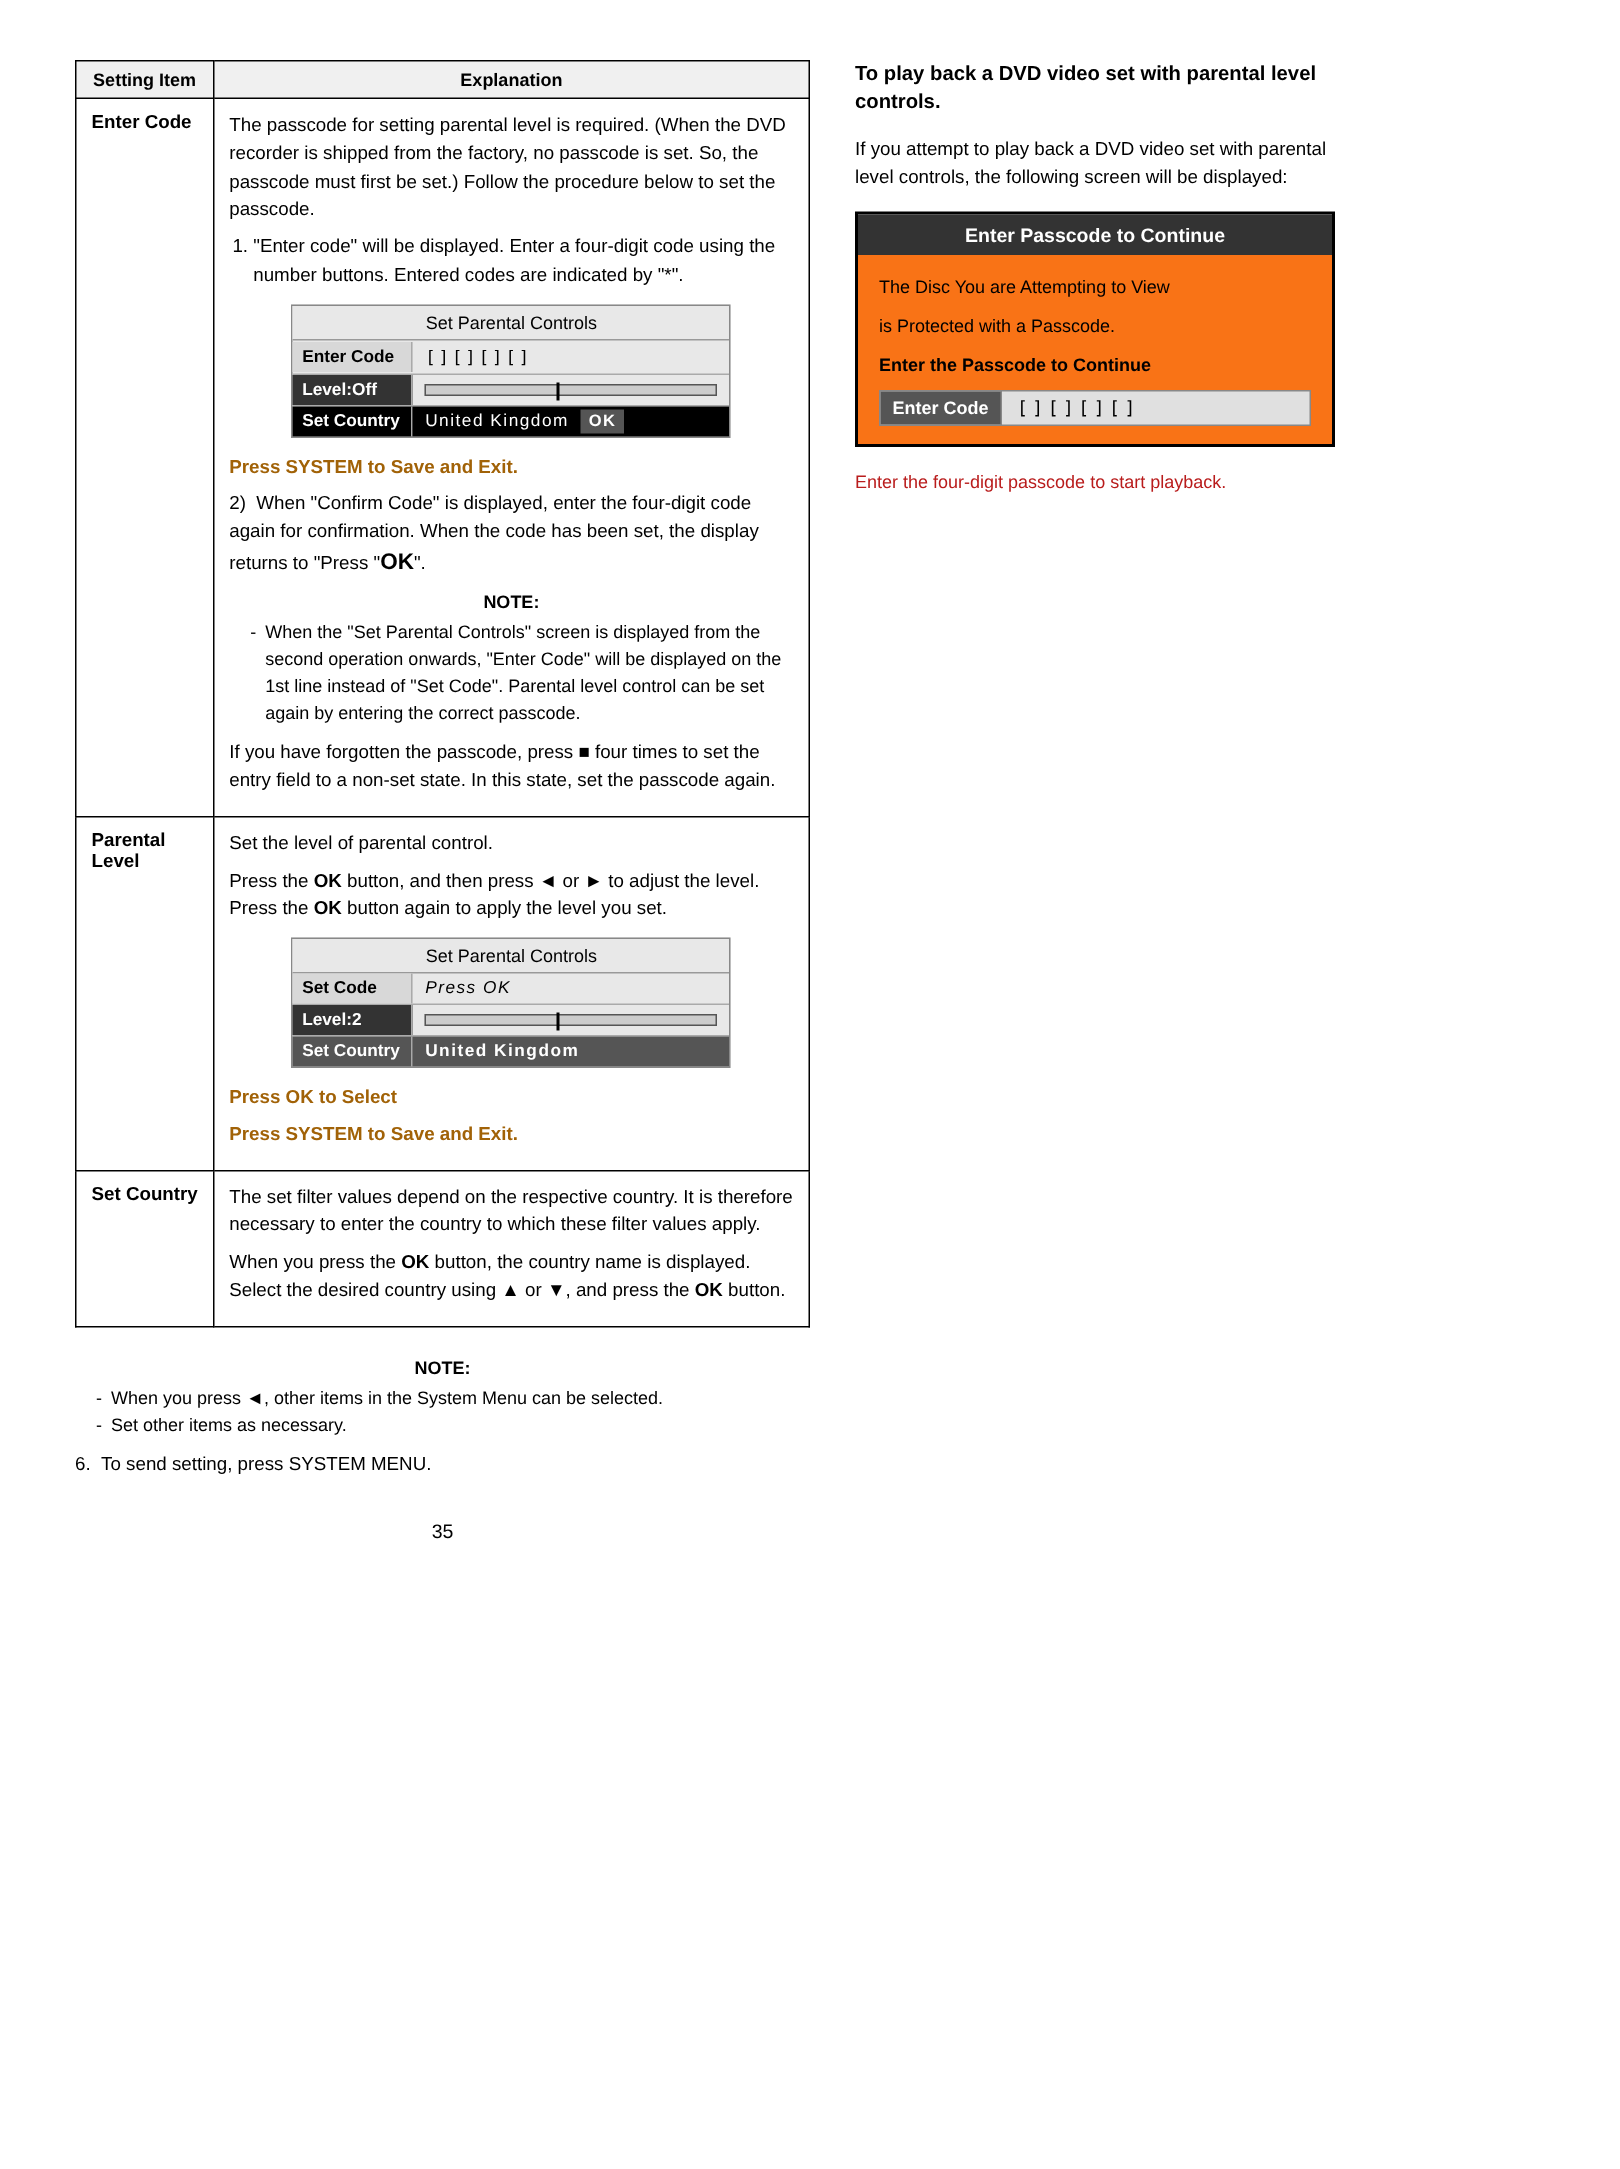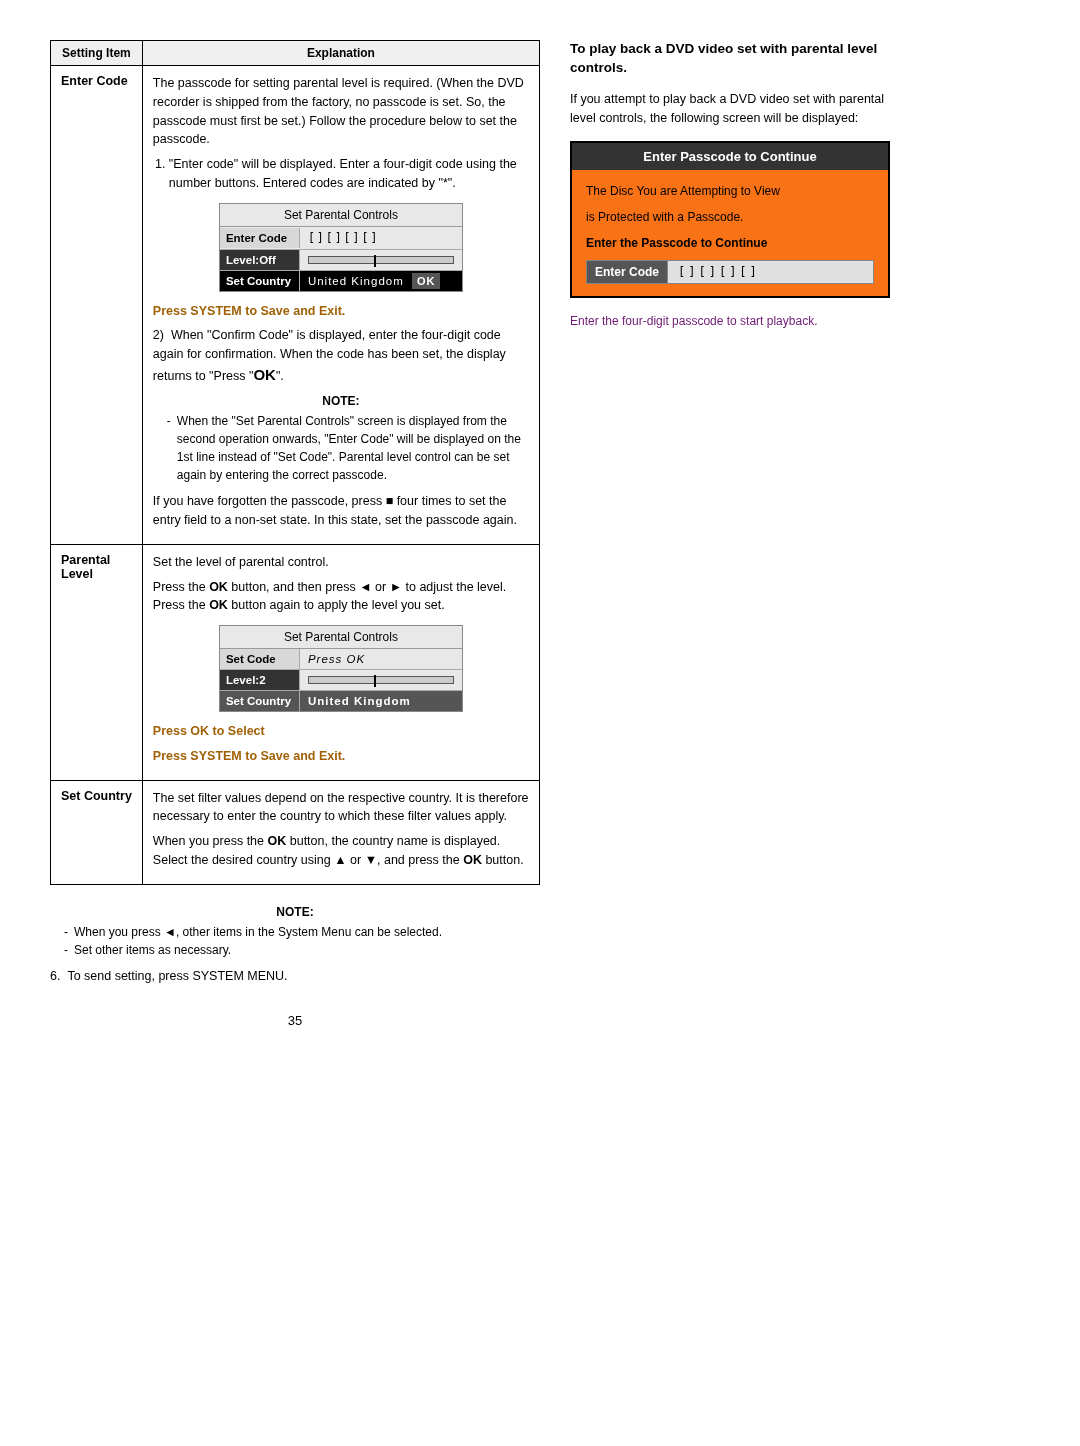--- a/index.html
+++ b/index.html
@@ -51,21 +51,21 @@
       white-space: nowrap;
       width: 90px;
       font-size: 12.5px;
     }
 
     
     .mini-ui {
       border: 1px solid #888;
       background: #e8e8e8;
       margin: 10px auto;
-      width: 244px;
+      width: 293px;
     }
     .mini-ui-title {
       text-align: center;
       font-size: 12px;
       padding: 4px;
       background: #e8e8e8;
       border-bottom: 1px solid #999;
     }
     .mini-ui-row {
       display: flex;
@@ -279,21 +279,21 @@
       padding: 4px 10px;
       font-family: monospace;
       font-size: 12px;
       letter-spacing: 3px;
       flex: 1;
     }
 
     .right-footer {
       font-size: 12px;
       margin-top: 8px;
-      color: #701a75;
+      color: #b91c1c;
     }
 
     
     .press-ok-value {
       font-weight: normal;
       font-style: italic;
     }
   </style>
 </head>
 <body>

